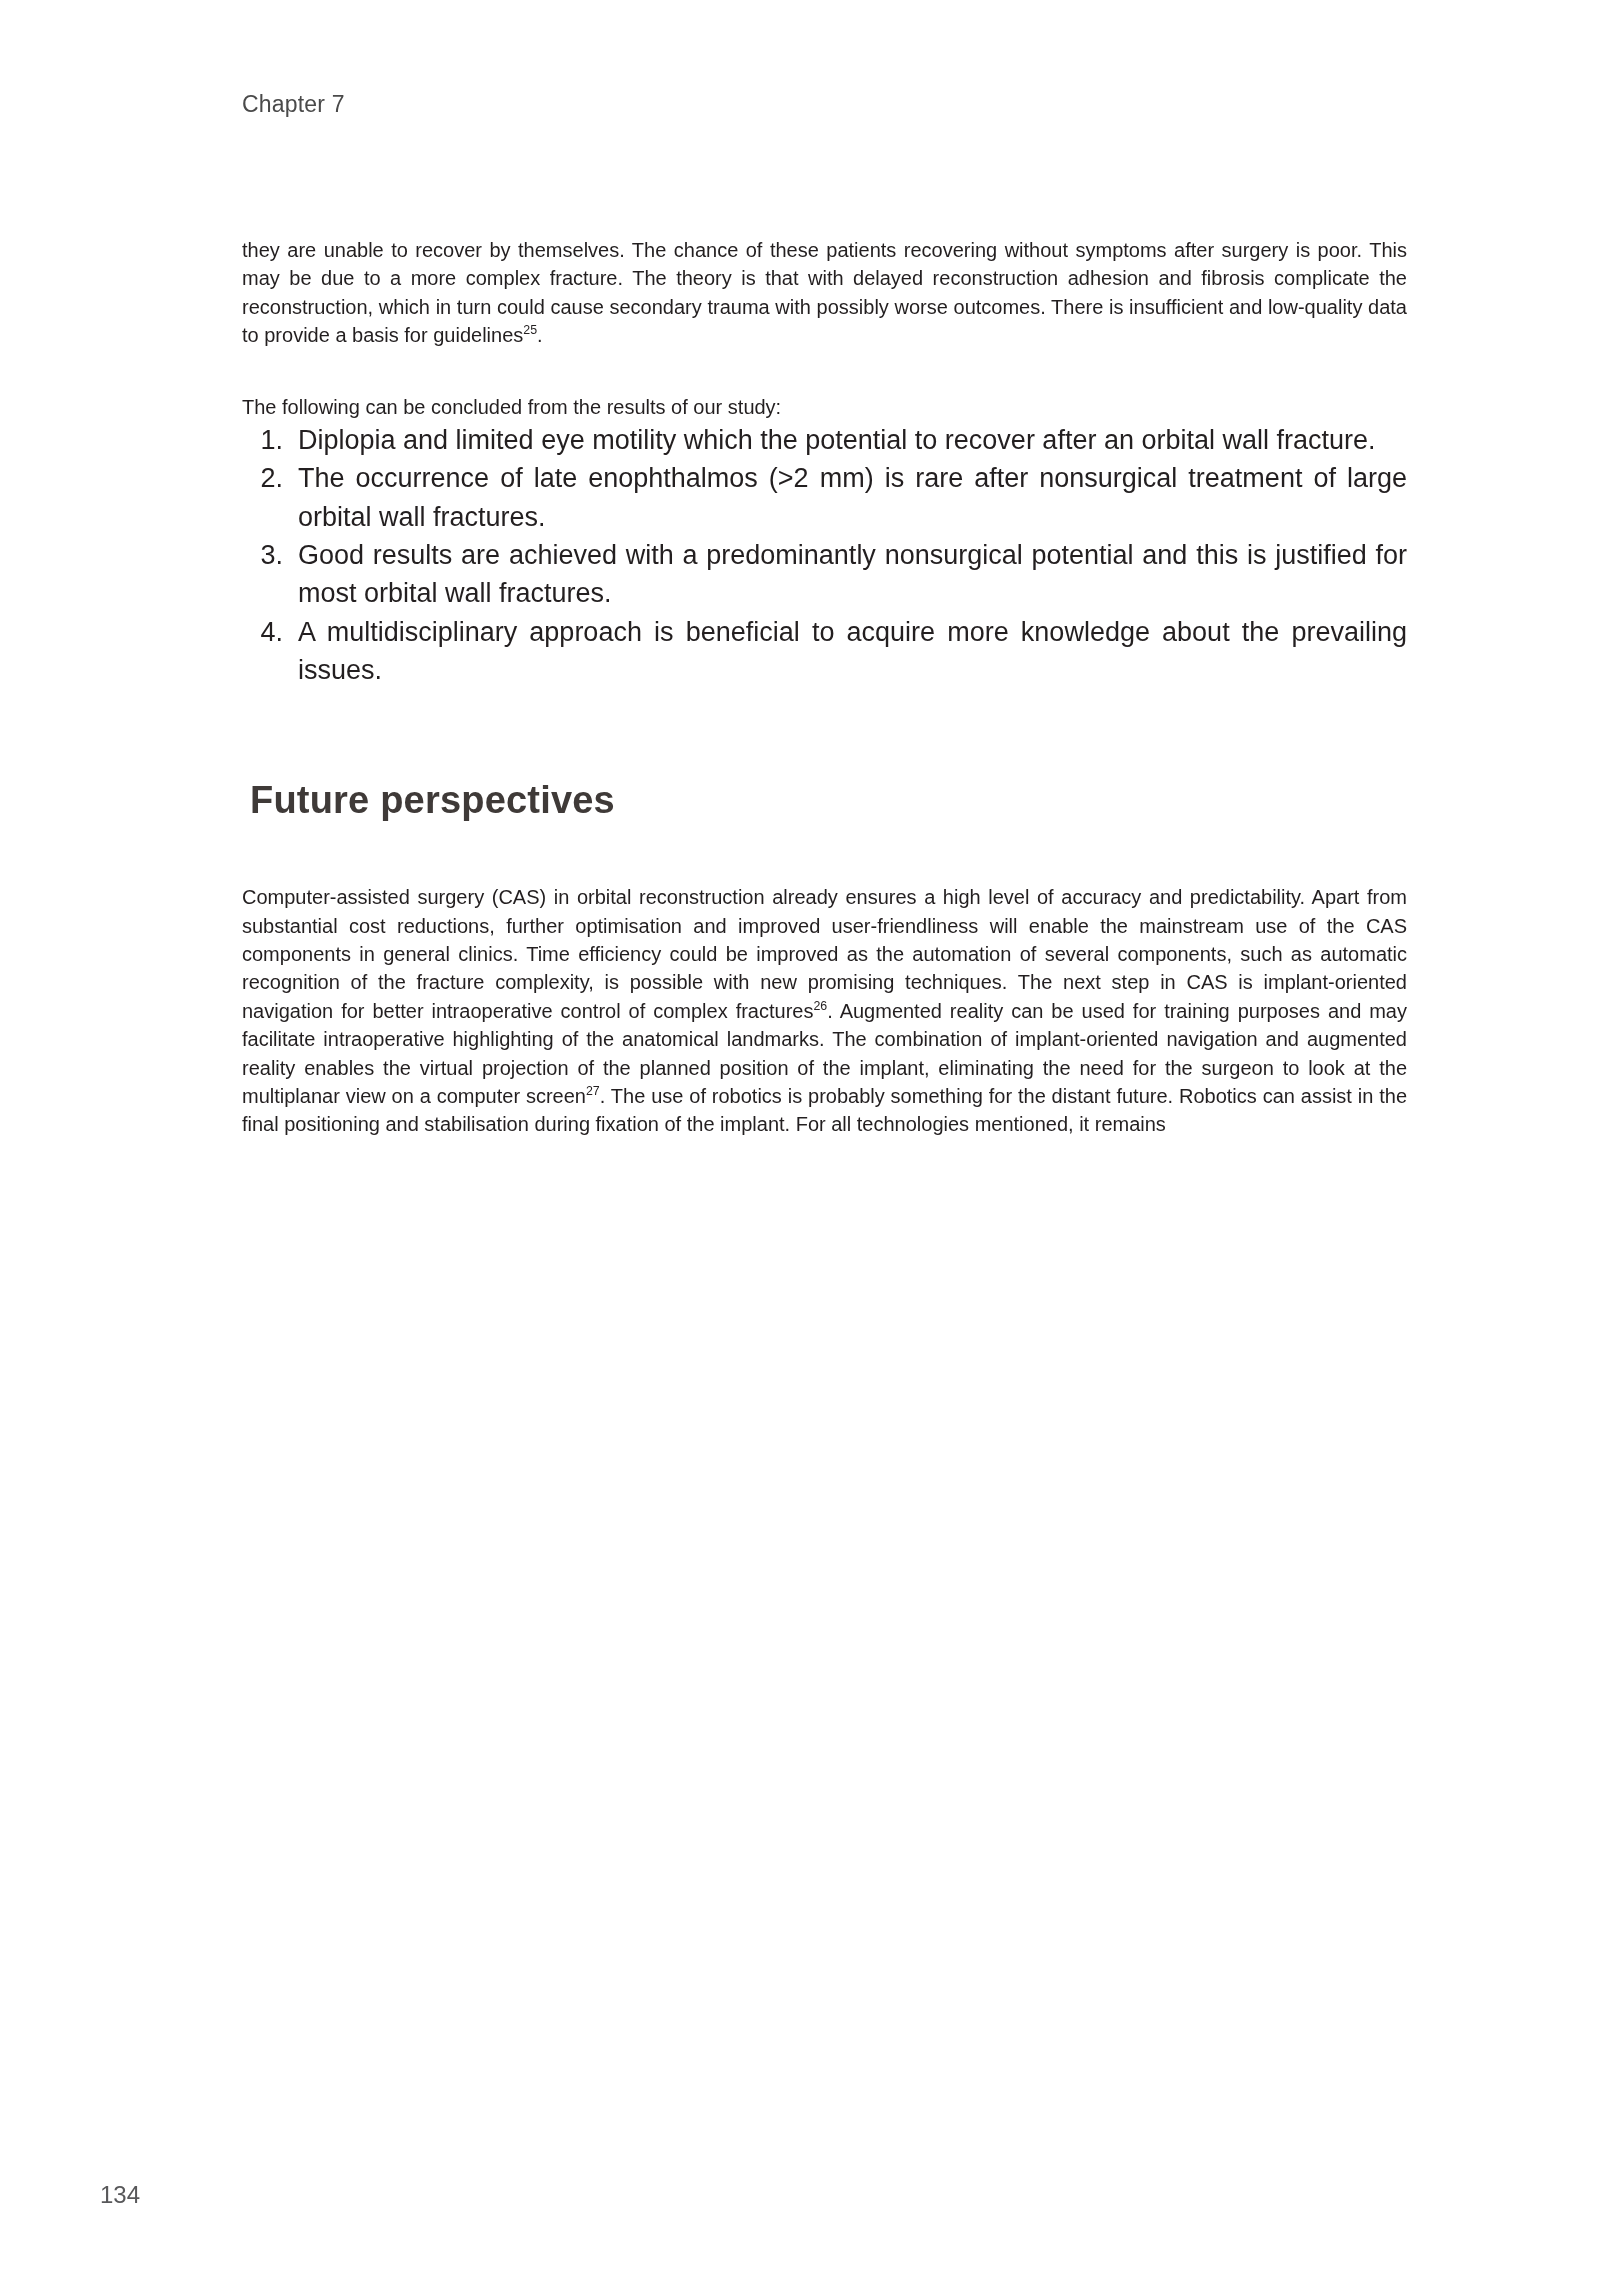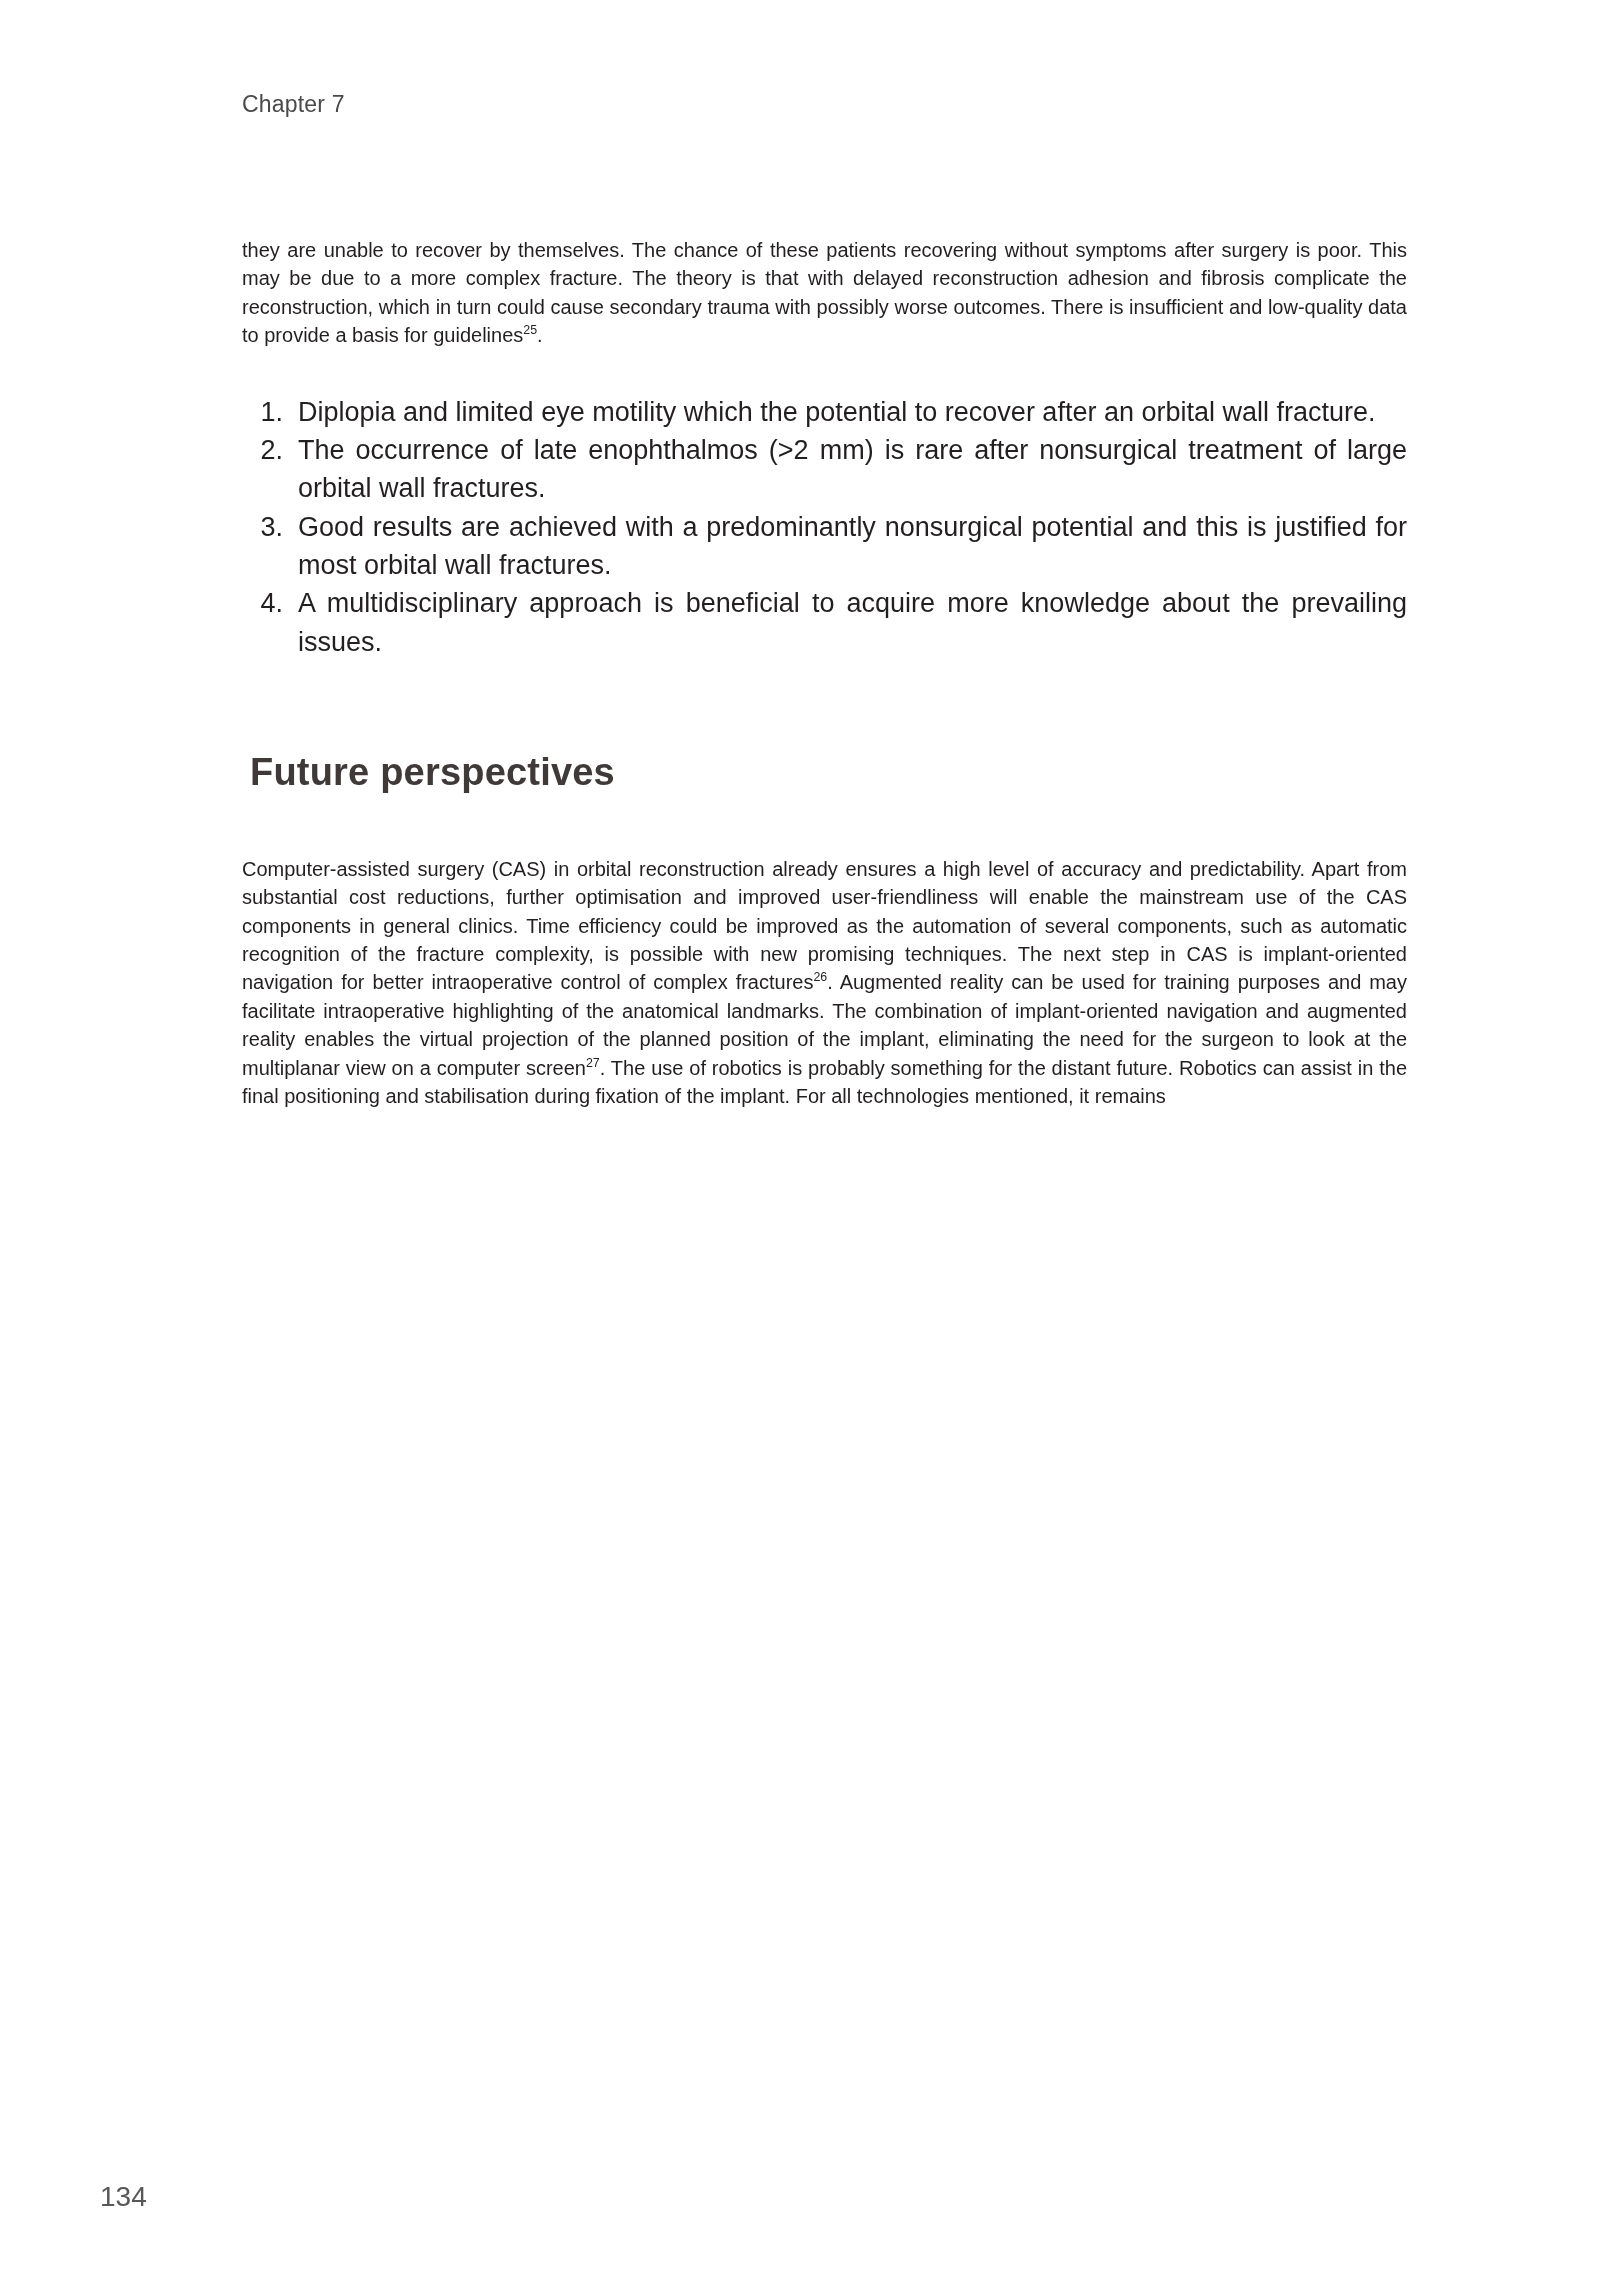--- a/index.html
+++ b/index.html
@@ -87,37 +87,38 @@
     letter-spacing: 0.2px;
   }
   .heading-wrap {
     margin-top: 90px;
     margin-bottom: 61px;
   }
   .page-number {
     position: absolute;
     left: 100px;
     top: 2181px;
-    font-size: 28px;
+    font-size: 24px;
     color: #58585a;
   }
 </style>
 </head>
 <body>
 
 <div class="page">
 
   <div class="chapter-label">Chapter 7</div>
 
   <div class="content">
 
     <p class="body"><span>they are unable to recover by themselves. The chance of these patients recovering without symptoms after surgery is poor. This may be due to a more complex fracture. The theory is that with delayed reconstruction adhesion and fibrosis complicate the reconstruction, which in turn could cause secondary trauma with possibly worse outcomes. There is insufficient and low-quality data to provide a basis for guidelines</span><sup>25</sup><span>.</span></p>
 
     <div class="gap-para"></div>
 
+    <p class="body nojustify">The following can be concluded from the results of our study:</p>
 
     <ol class="concl">
       <li>
         <span class="num">1.</span>
         <span class="txt nojustify">Diplopia and limited eye motility which the potential to recover after an orbital wall fracture.</span>
       </li>
       <li>
         <span class="num">2.</span>
         <span class="txt">The occurrence of late enophthalmos (&gt;2 mm) is rare after nonsurgical treatment of large orbital wall fractures.</span>
       </li>

